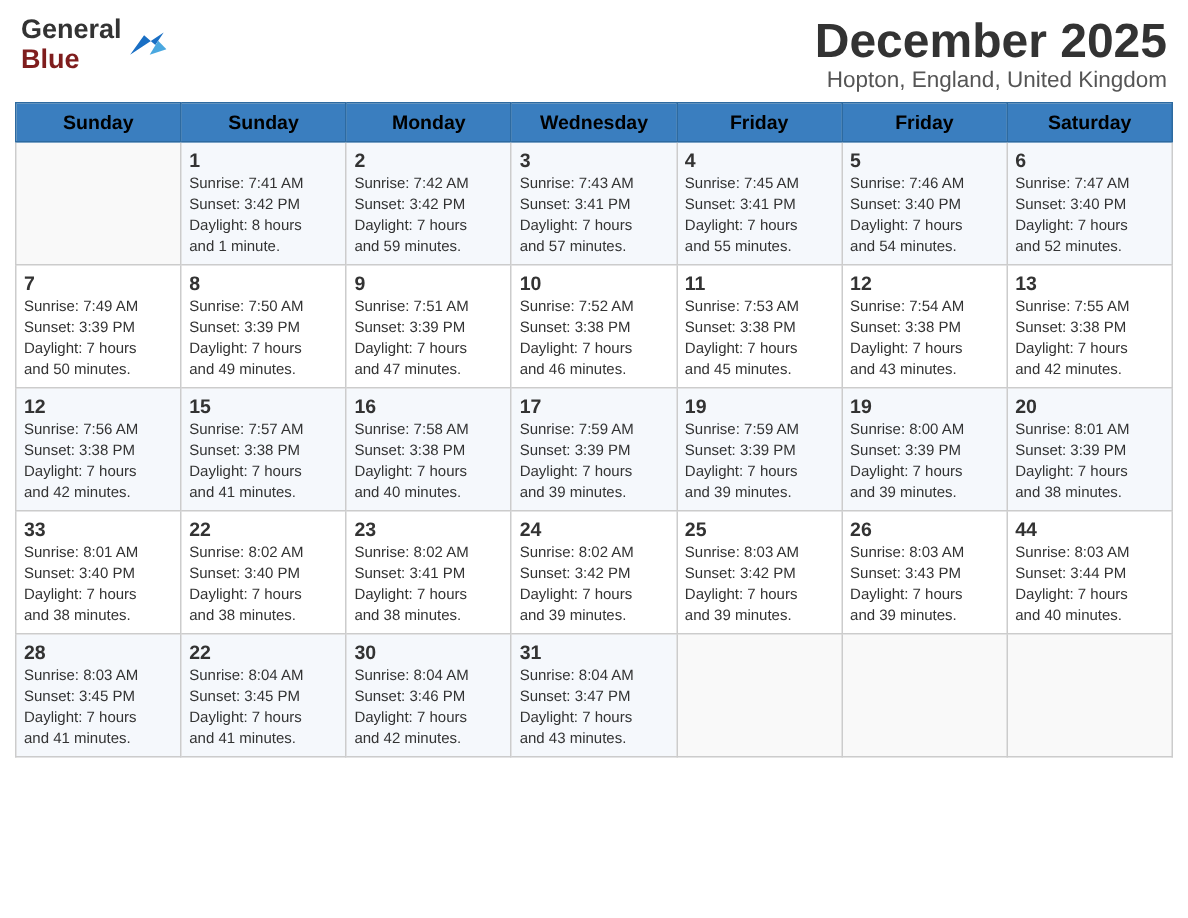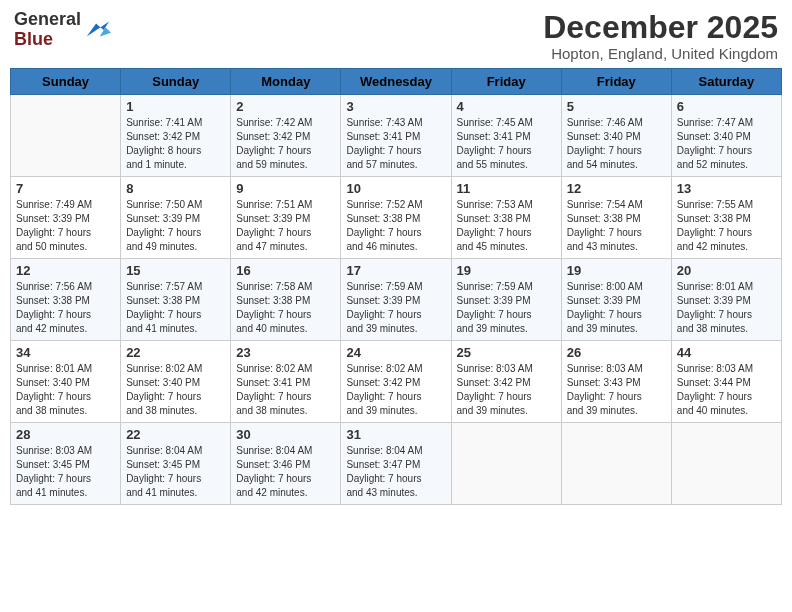--- a/index.html
+++ b/index.html
@@ -209,21 +209,21 @@
           <span class="day-number">19</span>
           <div class="cell-info">Sunrise: 8:00 AM<br>Sunset: 3:39 PM<br>Daylight: 7 hours<br>and 39 minutes.</div>
         </td>
         <td>
           <span class="day-number">20</span>
           <div class="cell-info">Sunrise: 8:01 AM<br>Sunset: 3:39 PM<br>Daylight: 7 hours<br>and 38 minutes.</div>
         </td>
       </tr>
       <tr>
         <td>
-          <span class="day-number">34</span>
+          <span class="day-number">33</span>
           <div class="cell-info">Sunrise: 8:01 AM<br>Sunset: 3:40 PM<br>Daylight: 7 hours<br>and 38 minutes.</div>
         </td>
         <td>
           <span class="day-number">22</span>
           <div class="cell-info">Sunrise: 8:02 AM<br>Sunset: 3:40 PM<br>Daylight: 7 hours<br>and 38 minutes.</div>
         </td>
         <td>
           <span class="day-number">23</span>
           <div class="cell-info">Sunrise: 8:02 AM<br>Sunset: 3:41 PM<br>Daylight: 7 hours<br>and 38 minutes.</div>
         </td>

